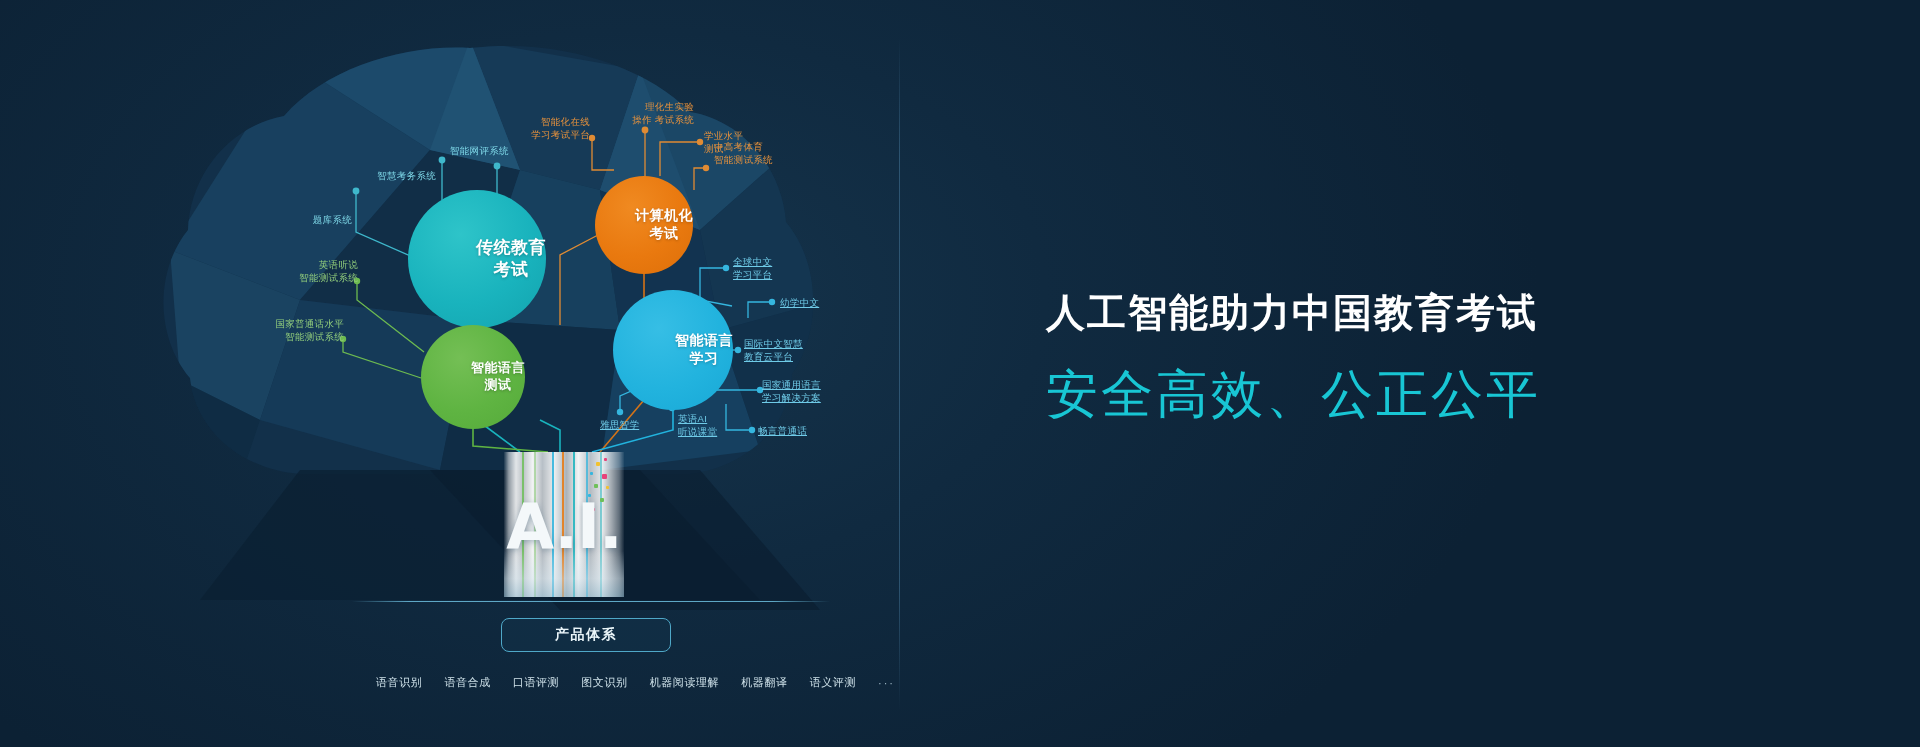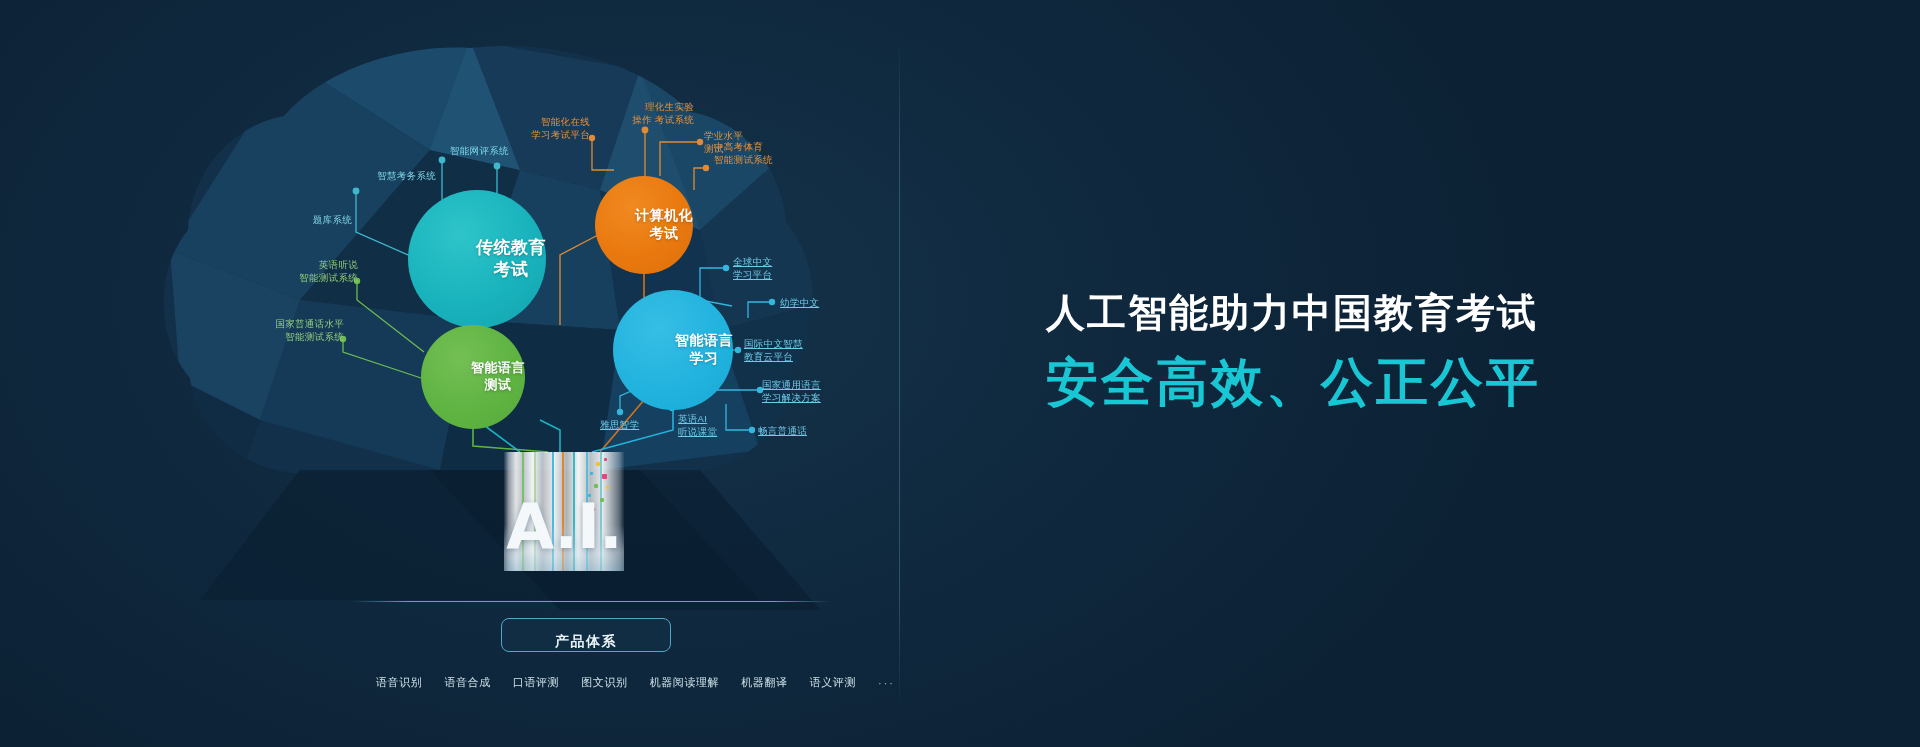--- a/index.html
+++ b/index.html
@@ -55,21 +55,21 @@
   }
   .leaf.cyan   { color:#7fd8e8; }
   .leaf.orange { color:#e8923c; }
   .leaf.green  { color:#93cf7c; }
   .leaf.blue   { color:#6fcbe8;text-decoration:underline; }
   .leaf.r { text-align:left; }
   .leaf.l { text-align:right; }
 
   
   .trunk {
-    position:absolute; left:504px; top:452px; width:120px; height:119px;
+    position:absolute; left:504px; top:452px; width:120px; height:145px;
     background:
       linear-gradient(90deg,
         rgba(255,255,255,.06) 0%, rgba(255,255,255,.55) 4%,
         rgba(255,255,255,.88) 10%, rgba(255,255,255,.72) 16%,
         rgba(255,255,255,.95) 24%, rgba(255,255,255,.70) 32%,
         rgba(255,255,255,.92) 42%, rgba(255,255,255,.66) 52%,
         rgba(255,255,255,.95) 62%, rgba(255,255,255,.70) 72%,
         rgba(255,255,255,.90) 82%, rgba(255,255,255,.60) 90%,
         rgba(255,255,255,.35) 96%, rgba(255,255,255,.05) 100%);
     overflow:hidden;
@@ -90,43 +90,43 @@
   .confetti { position:absolute; border-radius:1px; }
 
   .baseline {
     position:absolute; left:352px; top:601px; width:478px; height:1px;
     background:linear-gradient(90deg,rgba(90,170,205,0) 0%,rgba(108,190,222,.85) 12%,rgba(108,190,222,.85) 88%,rgba(90,170,205,0) 100%);
   }
 
   .pill {
     position:absolute; left:501px; top:618px; width:170px; height:34px;
     border:1px solid #4fa8c8; border-radius:8px;
-    display:flex; align-items:flex-end; justify-content:center;
+    display:flex; align-items:center; justify-content:center;
     color:#e9f4f8; font-size:14px; font-weight:bold; letter-spacing:1.5px;
     background:rgba(20,55,80,.35);
   }
 
   .tag-row {
     position:absolute; left:340px; top:675px; width:520px;
     display:flex; align-items:center; gap:22px;
     white-space:nowrap;
     margin-left:36px;
   }
   .tag { color:#cfe2ea; font-size:11px; letter-spacing:.6px; }
   .tag.dots { color:#9fb9c6; letter-spacing:2px; }
 
   
   .headline-block { position:absolute; left:1046px; top:290px; width:700px; }
   .headline-1 {
     color:#ffffff; font-size:39px; font-weight:bold; letter-spacing:2px;
     line-height:1.2; white-space:nowrap;
   }
   .headline-2 {
-    margin-top:14px;
-    color:#18c6d4; font-size:52px; font-weight:bold; letter-spacing:3px;
+    margin-top:26px;
+    color:#18c6d4; font-size:52px; font-weight:normal; letter-spacing:3px;
     line-height:1.2; white-space:nowrap;
   }
 </style>
 </head>
 <body>
 
 <div id="banner">
 
   <div class="art-panel">
 

